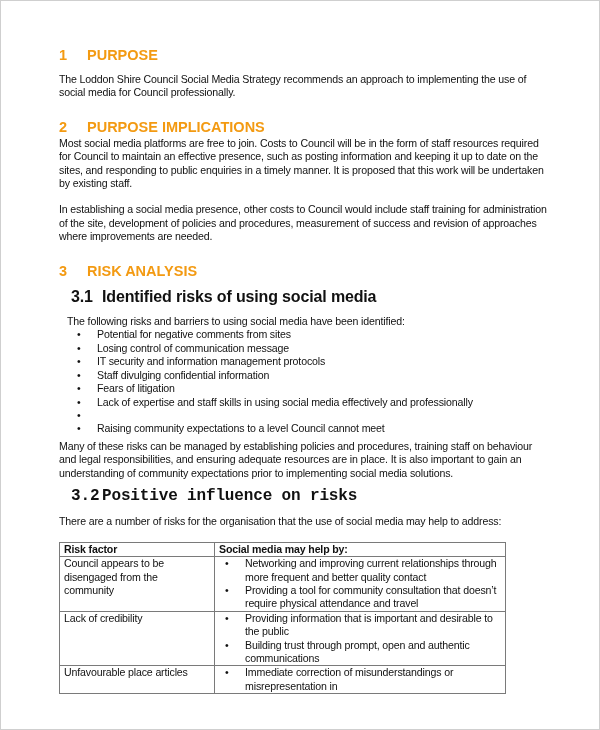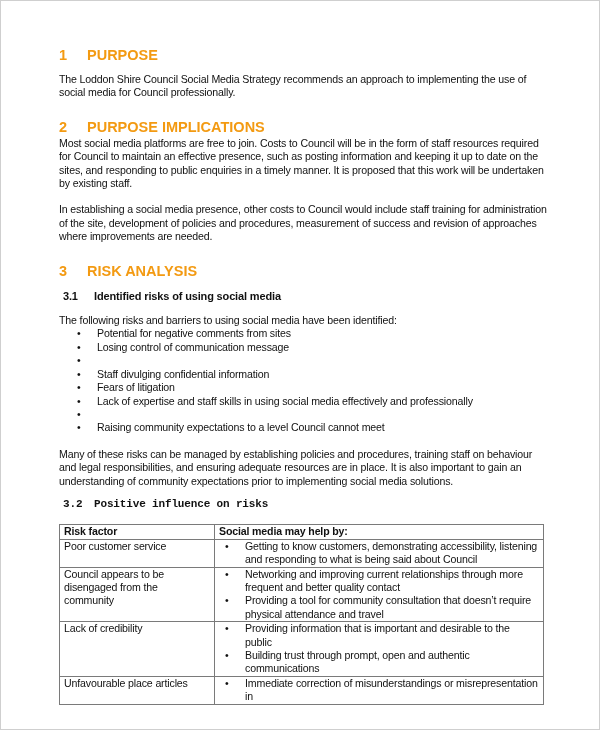--- a/index.html
+++ b/index.html
@@ -11,28 +11,28 @@
     .content {
       position: absolute; left: 58px; top: 43px; width: 490px;
       font-family: "Liberation Sans", sans-serif; font-size: 10.6px;
       line-height: 13.4px; color: #111; letter-spacing: -0.15px;
     }
     .h1 {
       color: #f39a12; font-weight: bold; font-size: 14.5px; line-height: 18px;
       margin: 0; display: flex; letter-spacing: 0;
     }
     .h1 .num { width: 28px; }
-    .h2 { font-weight: bold; font-size: 11px; display: flex; margin: 4px; }
+    .h2 { font-weight: bold; font-size: 16px; display: flex; margin: 12px; }
     .h2 .num { width: 31px; }
     p { margin: 0; }
     ul.bullets { list-style: none; margin: 0; padding: 0 0 0 18px; }
     ul.bullets li { display: flex; }
     ul.bullets li .dot { width: 20px; }
     table.risk {
-      border-collapse: collapse; width: 485px; margin: 0;
+      border-collapse: collapse; width: 447px; margin: 0;
       font-size: 10.6px; line-height: 13.4px;
     }
     table.risk td, table.risk th {
       border: 1px solid #7a7a7a; vertical-align: top; padding: 0 4px; text-align: left;
     }
     table.risk th { font-weight: bold; }
     table.risk col.c1 { width: 155px; }
     table.risk ul { list-style: none; margin: 0; padding: 0 0 0 6px; }
     table.risk ul li { display: flex; }
     table.risk ul li .dot { width: 20px; flex: none; }
@@ -59,32 +59,33 @@
 
     <div class="h1" style="margin-top:18px;">
       <span class="num">3</span>
       <span>RISK ANALYSIS</span>
     </div>
 
     <div class="h2" style="margin-top:10px;">
       <span class="num">3.1</span>
       <span>Identified risks of using social media</span>
     </div>
-    <p style="margin-top:11px;">The following risks and barriers to using social media have been identified:</p>
+    <p style="margin-top:11px;margin-left:8px;">The following risks and barriers to using social media have been identified:</p>
     <ul class="bullets">
       <li>
           <span class="dot">•</span>
           <span>Potential for negative comments from sites</span>
         </li>
       <li>
           <span class="dot">•</span>
           <span>Losing control of communication message</span>
         </li>
       <li>
           <span class="dot">•</span>
+          <span>IT security and information management protocols</span>
         </li>
       <li>
           <span class="dot">•</span>
           <span>Staff divulging confidential information</span>
         </li>
       <li>
           <span class="dot">•</span>
           <span>Fears of litigation</span>
         </li>
       <li>
@@ -92,47 +93,37 @@
           <span>Lack of expertise and staff skills in using social media effectively and professionally</span>
         </li>
       <li>
           <span class="dot">•</span>
         </li>
       <li>
           <span class="dot">•</span>
           <span>Raising community expectations to a level Council cannot meet</span>
         </li>
     </ul>
-    <p style="margin-top:13px;">Many of these risks can be managed by establishing policies and procedures, training staff on behaviour and legal responsibilities, and ensuring adequate resources are in place. It is also important to gain an understanding of community expectations prior to implementing social media solutions.</p>
+    <p style="margin-top:4px;">Many of these risks can be managed by establishing policies and procedures, training staff on behaviour and legal responsibilities, and ensuring adequate resources are in place. It is also important to gain an understanding of community expectations prior to implementing social media solutions.</p>
 
     <div class="h2" style="margin-top:10px;font-family:Liberation Mono, monospace;">
       <span class="num">3.2</span>
       <span>Positive influence on risks</span>
     </div>
+    <p style="margin-top:11px;">There are a number of risks for the organisation that the use of social media may help to address:</p>
 
     <table class="risk" style="margin-top:13px;">
       <colgroup>
           <col class="c1">
           <col>
         </colgroup>
       <tbody>
           <tr>
         <th>Risk factor</th>
         <th>Social media may help by:</th>
-      </tr>
-      <tr>
-        <td>Poor customer service</td>
-        <td>
-          <ul>
-            <li>
-                  <span class="dot">•</span>
-                  <span>Getting to know customers, demonstrating accessibility, listening and responding to what is being said about Council</span>
-                </li>
-          </ul>
-        </td>
       </tr>
       <tr>
         <td>Council appears to be disengaged from the community</td>
         <td>
           <ul>
             <li>
                   <span class="dot">•</span>
                   <span>Networking and improving current relationships through more frequent and better quality contact</span>
                 </li>
             <li>

